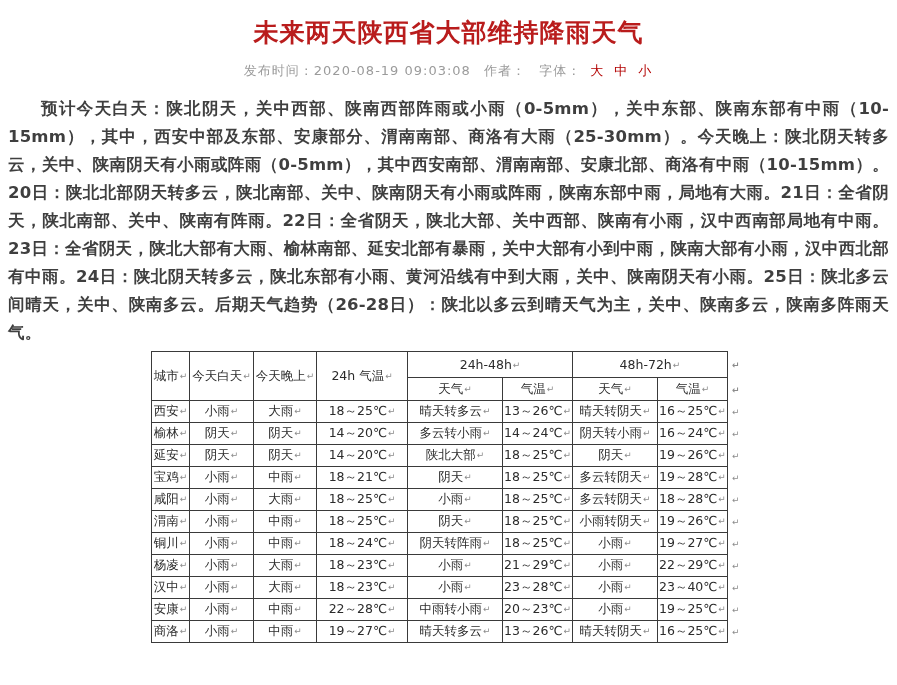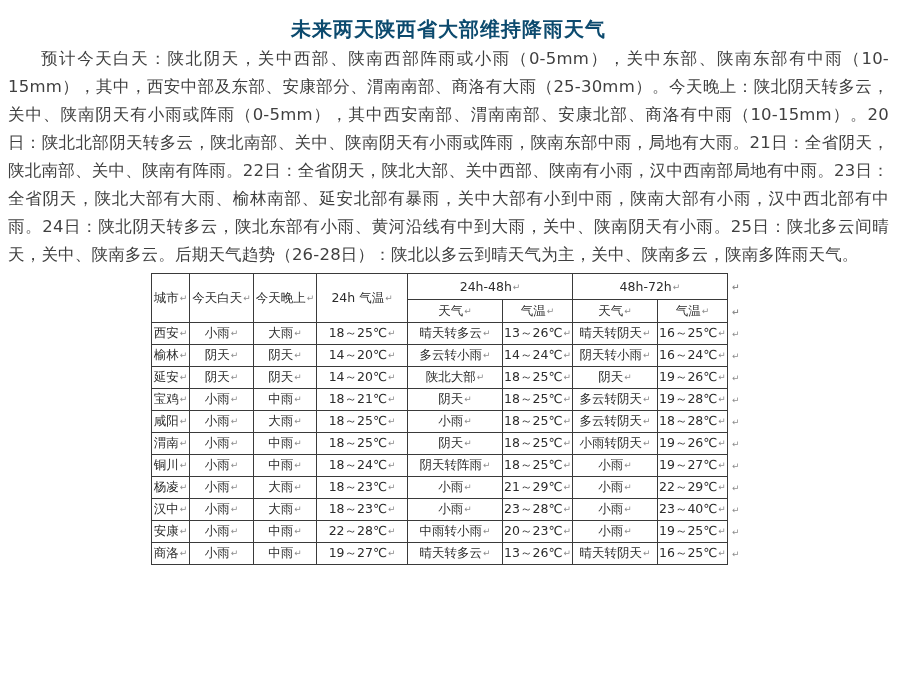--- a/index.html
+++ b/index.html
@@ -10,47 +10,48 @@
   }
   .page {
     width: 897px;
     height: 685px;
     overflow: hidden;
     background: #ffffff;
   }
   .article-title {
     margin: 16px 0 0 0;
     text-align: center;
-    font-size: 20px;
+    font-size: 25px;
     font-weight: bold;
-    color: #0c4a6e;
+    color: #b91c1c;
     letter-spacing: 1px;
   }
   .meta-bar {
     margin-top: 13px;
     text-align: center;
     font-size: 13px;
     color: #9b9b9b;
     letter-spacing: 1px;
   }
   .meta-bar .seg { margin: 0 4px; }
   .font-size-link {
     color: #b30000;
     text-decoration: none;
     margin: 0 5px;
     cursor: pointer;
   }
   .forecast {
-    margin: 2px 8px 0 8px;
+    margin: 15px 8px 0 8px;
     font-size: 16.5px;
     line-height: 28px;
     color: #3f3f3f;
     text-align: justify;
     text-indent: 2em;
     letter-spacing: 0.2px;
+    font-weight: bold;
   }
   .table-title {
     margin: 5px 0 1px 0;
     text-align: center;
     font-size: 22px;
     font-weight: bold;
     color: #1c1c1c;
     letter-spacing: 1px;
   }
   table.forecast-table {
@@ -86,20 +87,25 @@
     vertical-align: 1px;
   }
 </style>
 </head>
 <body>
 
 <div class="page">
 
   <h1 class="article-title">未来两天陕西省大部维持降雨天气</h1>
 
+  <div class="meta-bar">
+    <span class="seg"><span>发布时间：</span><span>2020-08-19 09:03:08</span></span>
+    <span class="seg">作者：</span>
+    <span class="seg">字体：</span><a class="font-size-link">大</a><a class="font-size-link">中</a><a class="font-size-link">小</a>
+  </div>
 
   <p class="forecast">预计今天白天：陕北阴天，关中西部、陕南西部阵雨或小雨（0-5mm），关中东部、陕南东部有中雨（10-15mm），其中，西安中部及东部、安康部分、渭南南部、商洛有大雨（25-30mm）。今天晚上：陕北阴天转多云，关中、陕南阴天有小雨或阵雨（0-5mm），其中西安南部、渭南南部、安康北部、商洛有中雨（10-15mm）。20日：陕北北部阴天转多云，陕北南部、关中、陕南阴天有小雨或阵雨，陕南东部中雨，局地有大雨。21日：全省阴天，陕北南部、关中、陕南有阵雨。22日：全省阴天，陕北大部、关中西部、陕南有小雨，汉中西南部局地有中雨。23日：全省阴天，陕北大部有大雨、榆林南部、延安北部有暴雨，关中大部有小到中雨，陕南大部有小雨，汉中西北部有中雨。24日：陕北阴天转多云，陕北东部有小雨、黄河沿线有中到大雨，关中、陕南阴天有小雨。25日：陕北多云间晴天，关中、陕南多云。后期天气趋势（26-28日）：陕北以多云到晴天气为主，关中、陕南多云，陕南多阵雨天气。</p>
 
 
   <table class="forecast-table">
     <colgroup>
       <col style="width:38px">
         <col style="width:64px">
         <col style="width:63px">
         <col style="width:91px">

